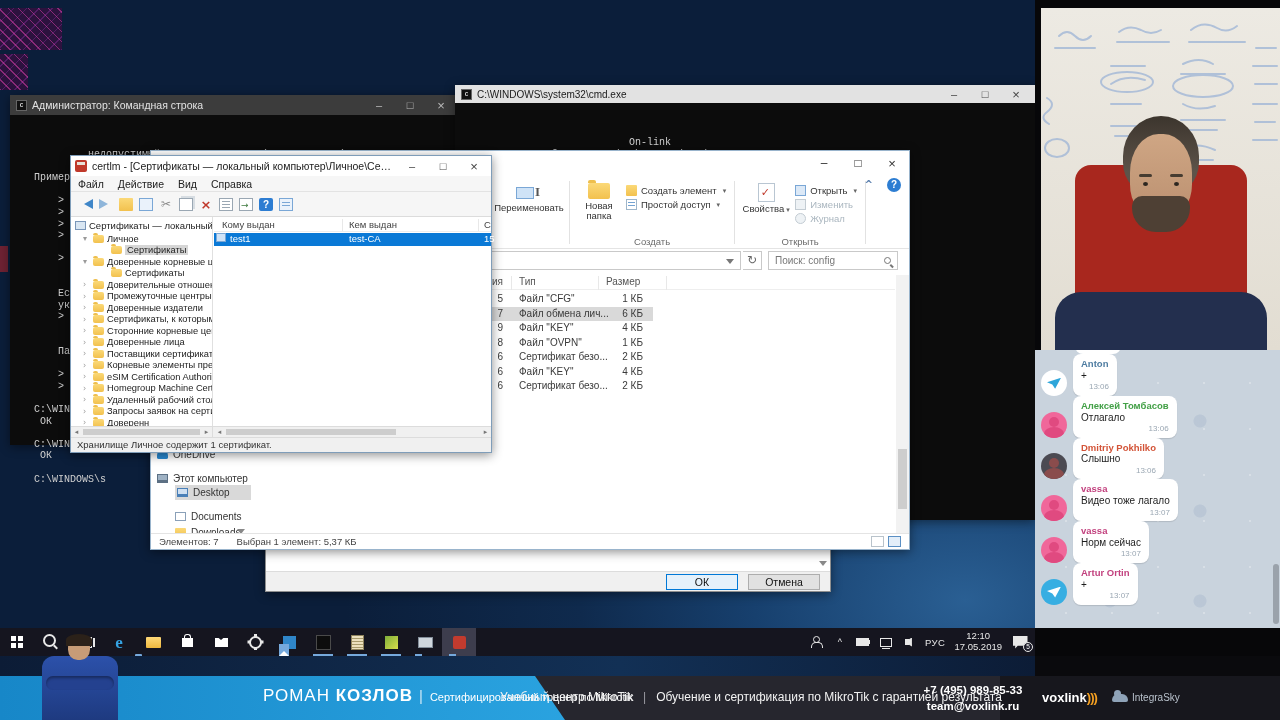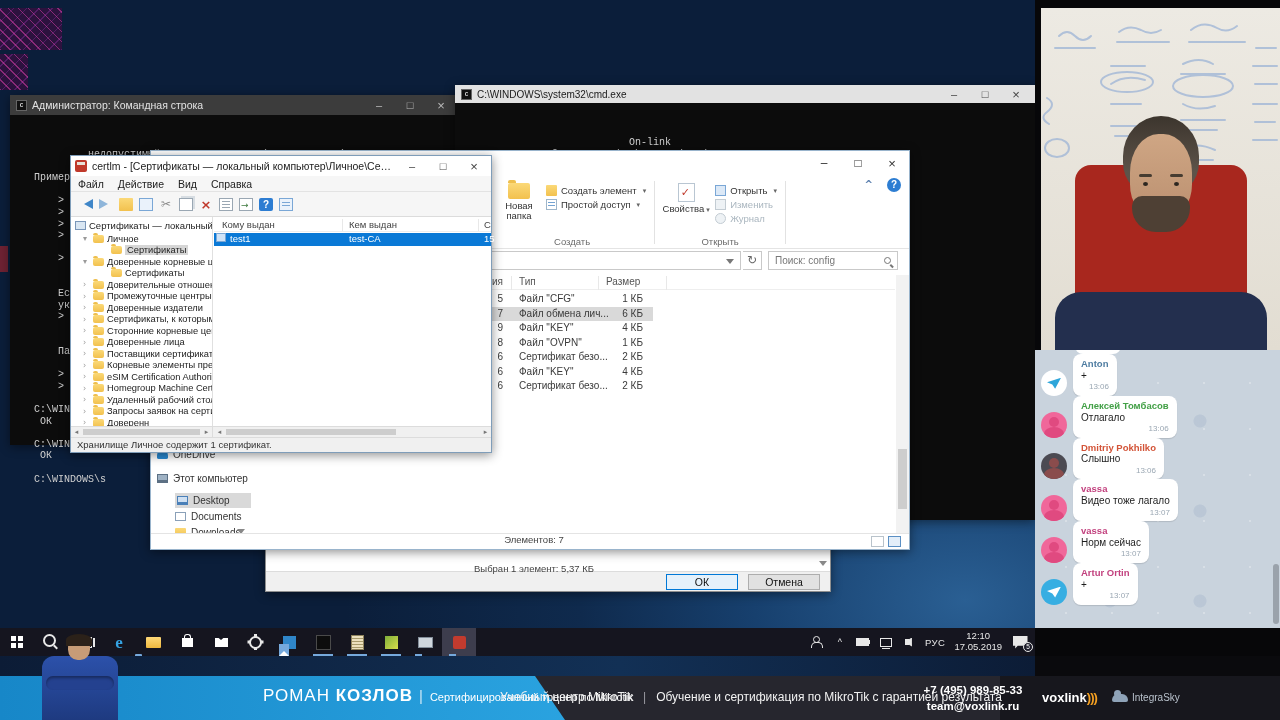--- a/index.html
+++ b/index.html
@@ -103,21 +103,21 @@
   .nav-item{position:absolute;left:6px;display:flex;align-items:center;gap:5px;font-size:10px;color:#333;height:15px;white-space:nowrap;}
   .nav-item.ind{left:24px;}
   .nav-item.sel{background:#d9d9d9;width:76px;padding:0 2px;}
   .nav-more{position:absolute;left:86px;top:280px;width:0;height:0;border:4px solid transparent;border-top:5px solid #888;}
   .nic{width:11px;height:9px;flex:0 0 auto;}
   .nic-cloud{background:#2a8bd4;border-radius:6px 6px 2px 2px;}
   .nic-pc{background:#9fb2c4;border:1px solid #5c7084;border-bottom-width:3px;}
   .nic-desktop{background:#cfe0f2;border:1px solid #4a80b8;border-bottom-width:3px;}
   .nic-doc{background:#fff;border:1px solid #8aa0b8;}
   .nic-dl{background:linear-gradient(#fbd978,#f2c14e);border-radius:1px;}
-  .ex-status{position:absolute;left:0;right:0;bottom:0;height:16px;border-top:1px solid #e4e4e4;background:#fff;display:flex;align-items:center;font-size:9.5px;color:#444;gap:18px;padding-left:8px;flex-direction:column;}
+  .ex-status{position:absolute;left:0;right:0;bottom:0;height:16px;border-top:1px solid #e4e4e4;background:#fff;display:flex;align-items:center;font-size:9.5px;color:#444;gap:18px;padding-left:8px;}
   .viewicons{position:absolute;right:8px;top:2px;display:flex;gap:4px;}
   .vi{width:13px;height:11px;border:1px solid #b9c3cb;background:#fff;}
   .vi.act{border-color:#5a8fc4;background:#e3eef9;}
   .ex-vscroll{position:absolute;right:0;top:124px;width:13px;bottom:16px;background:#f2f2f2;}
   .ex-vthumb{position:absolute;left:2px;right:2px;bottom:24px;height:60px;background:#cdcdcd;}
 
   
   #certlm{left:70px;top:155px;width:422px;height:298px;z-index:14;background:#f0f0f0;border:1px solid #7f9db9;}
   .c-title{position:absolute;left:0;top:0;right:0;height:20px;background:#fff;display:flex;align-items:center;gap:5px;padding:0 4px;font-size:10.5px;color:#222;}
   .certico{width:12px;height:12px;background:#c0392b;border-radius:2px;position:relative;flex:0 0 auto;}
@@ -367,20 +367,26 @@
     <div class="ex-title">
       <span class="wc wc-min"></span>
       <span class="wc wc-max"></span>
       <span class="wc wc-cls"></span>
     </div>
     <div class="ex-helprow">
       <span class="rib-collapse">^</span>
       <span class="helpdot">?</span>
     </div>
     <div class="ex-ribbon">
+      <div class="rgroup">
+        <div class="rbig">
+          <span class="ri ri-rename"></span>
+          <span>Переименовать</span>
+        </div>
+      </div>
       <div class="rsep"></div>
       <div class="rgroup">
         <div class="rbig" style="width:42px">
           <span class="ico-folder big"></span>
           <span>Новая папка</span>
         </div>
         <div class="rsmallcol">
           <div class="rsmall caret">
             <span class="ris ris-new"></span>
             <span>Создать элемент</span>
@@ -486,21 +492,21 @@
         <div class="nav-item" style="top: 198px;">
           <span class="nic nic-cloud"></span>
           <span>OneDrive</span>
         </div>
 
         <div class="nav-item" style="top: 222px;">
           <span class="nic nic-pc"></span>
           <span>Этот компьютер</span>
         </div>
 
-        <div class="nav-item ind sel" style="top: 244px;">
+        <div class="nav-item ind sel" style="top: 236px;">
           <span class="nic nic-desktop"></span>
           <span>Desktop</span>
         </div>
 
         <div class="nav-item ind" style="top: 260px;">
           <span class="nic nic-doc"></span>
           <span>Documents</span>
         </div>
 
         <div class="nav-item ind" style="top: 276px;">

